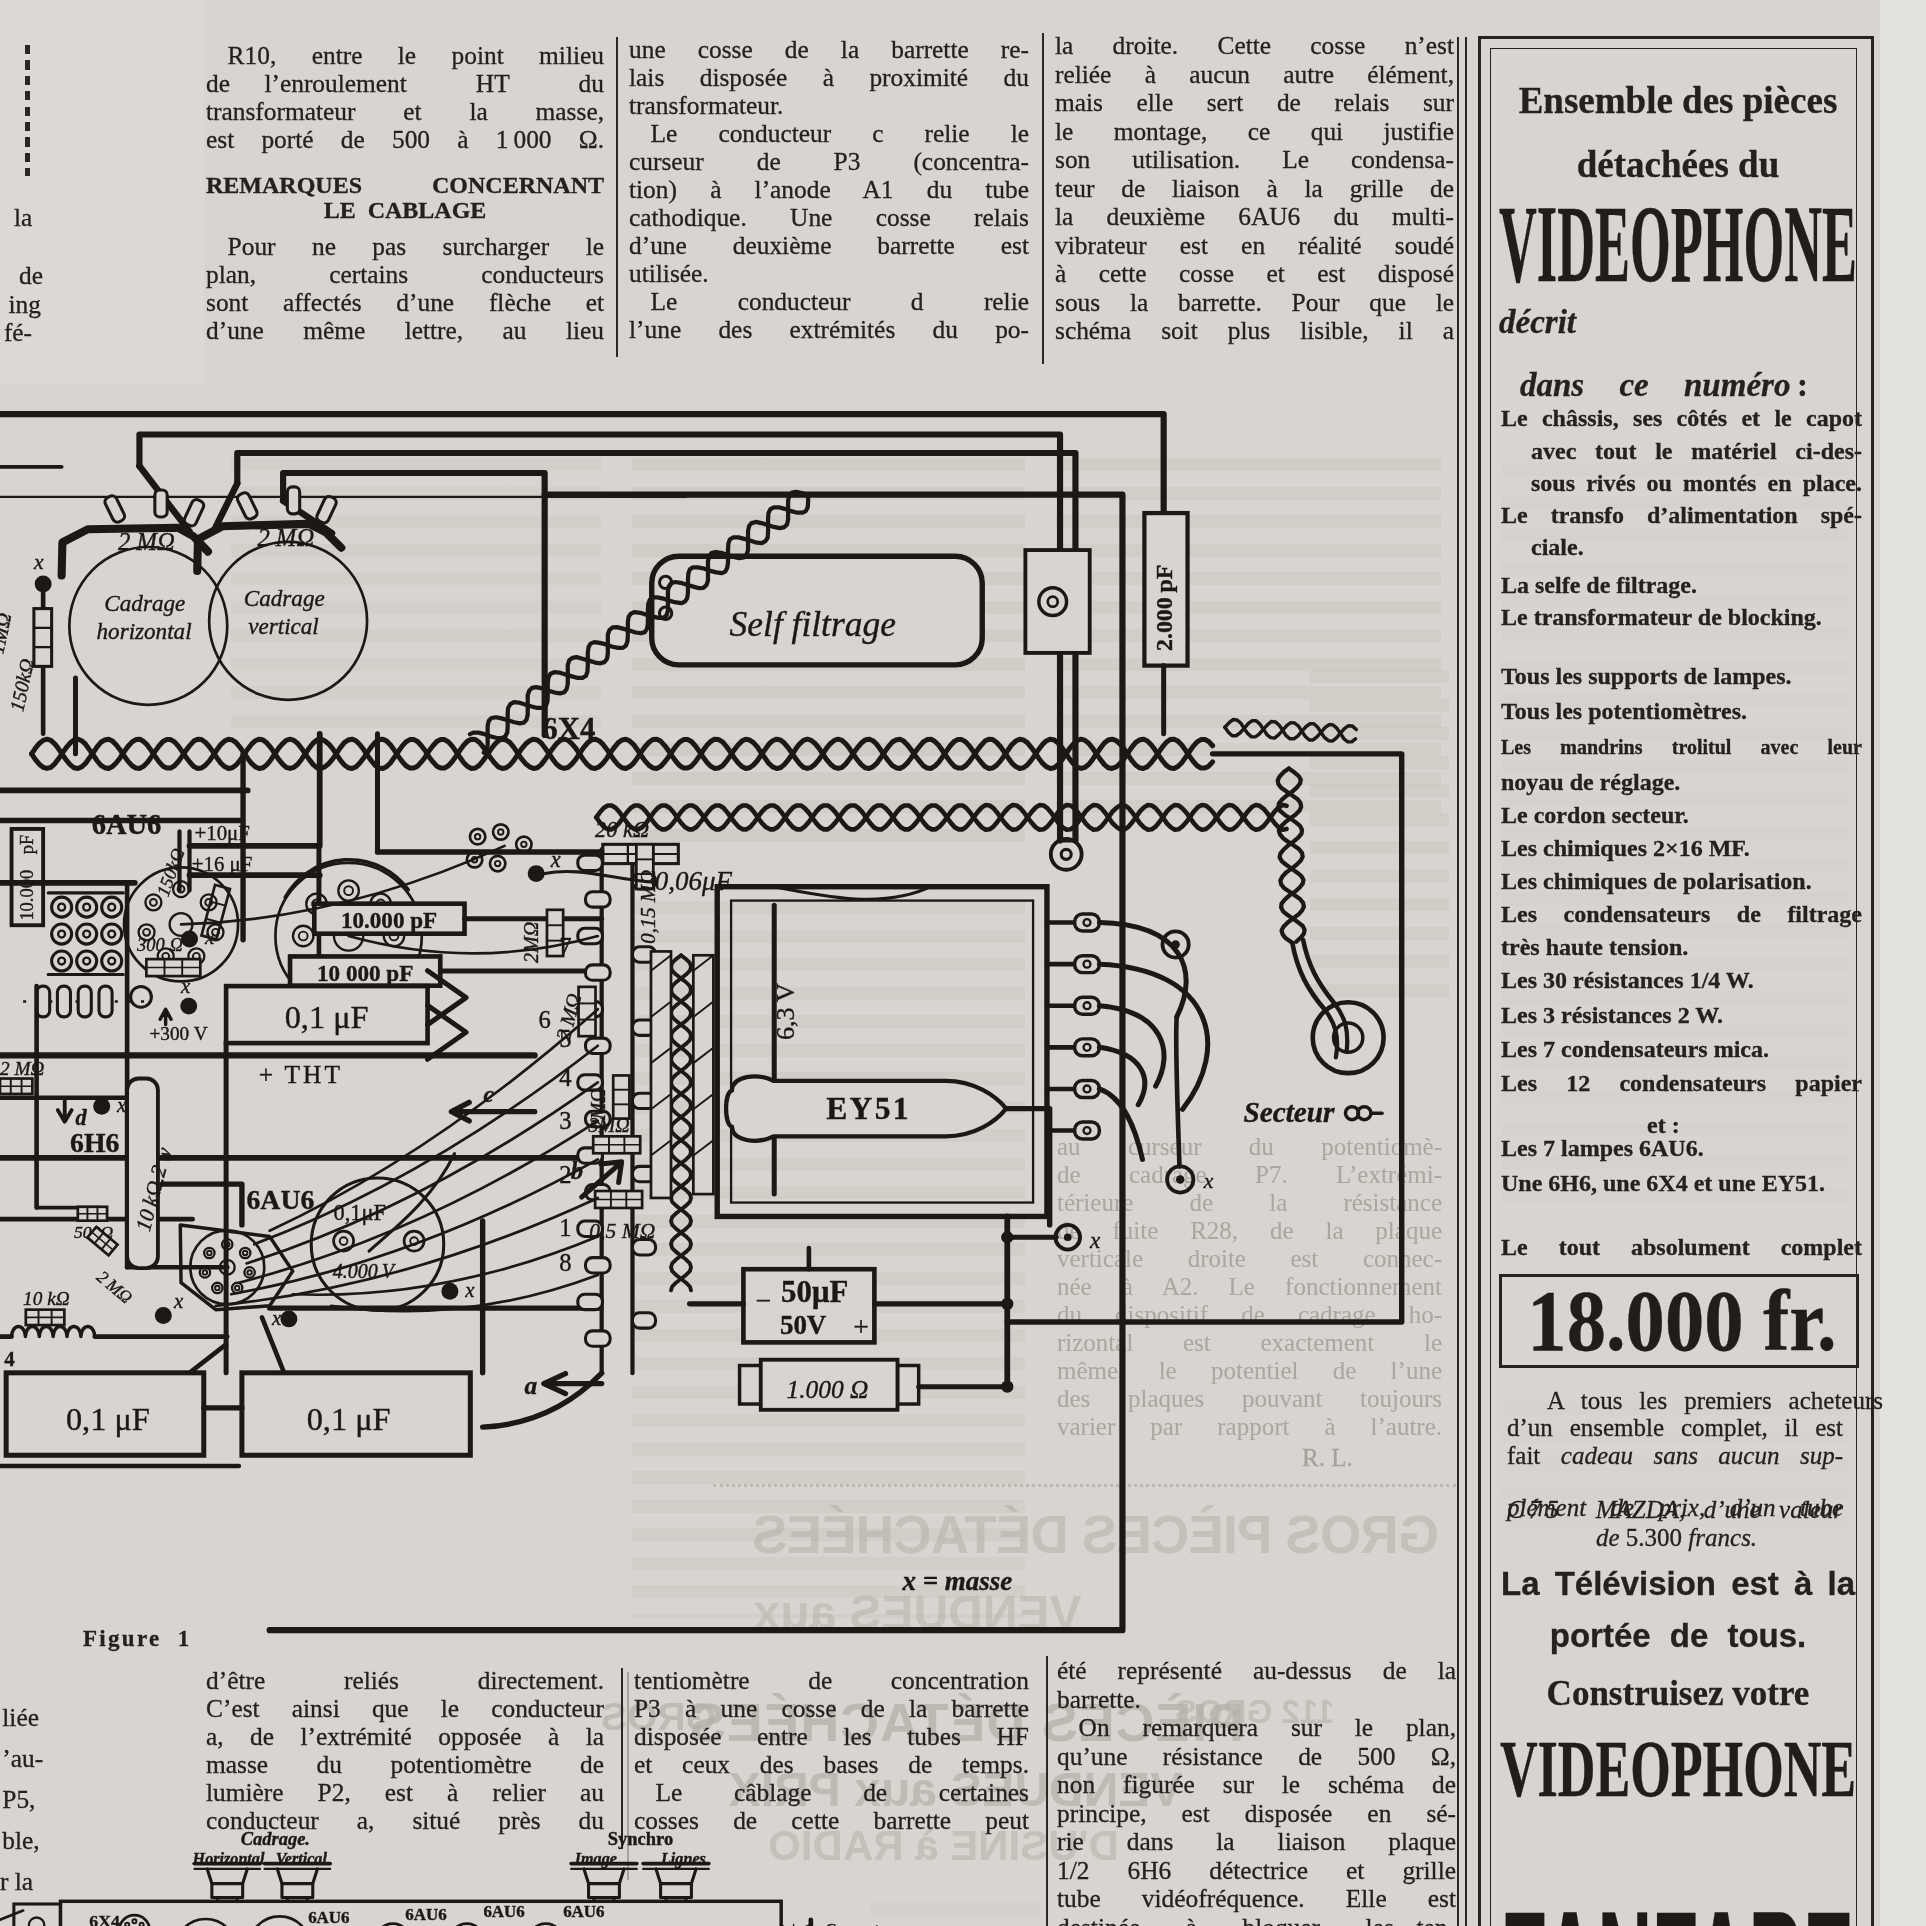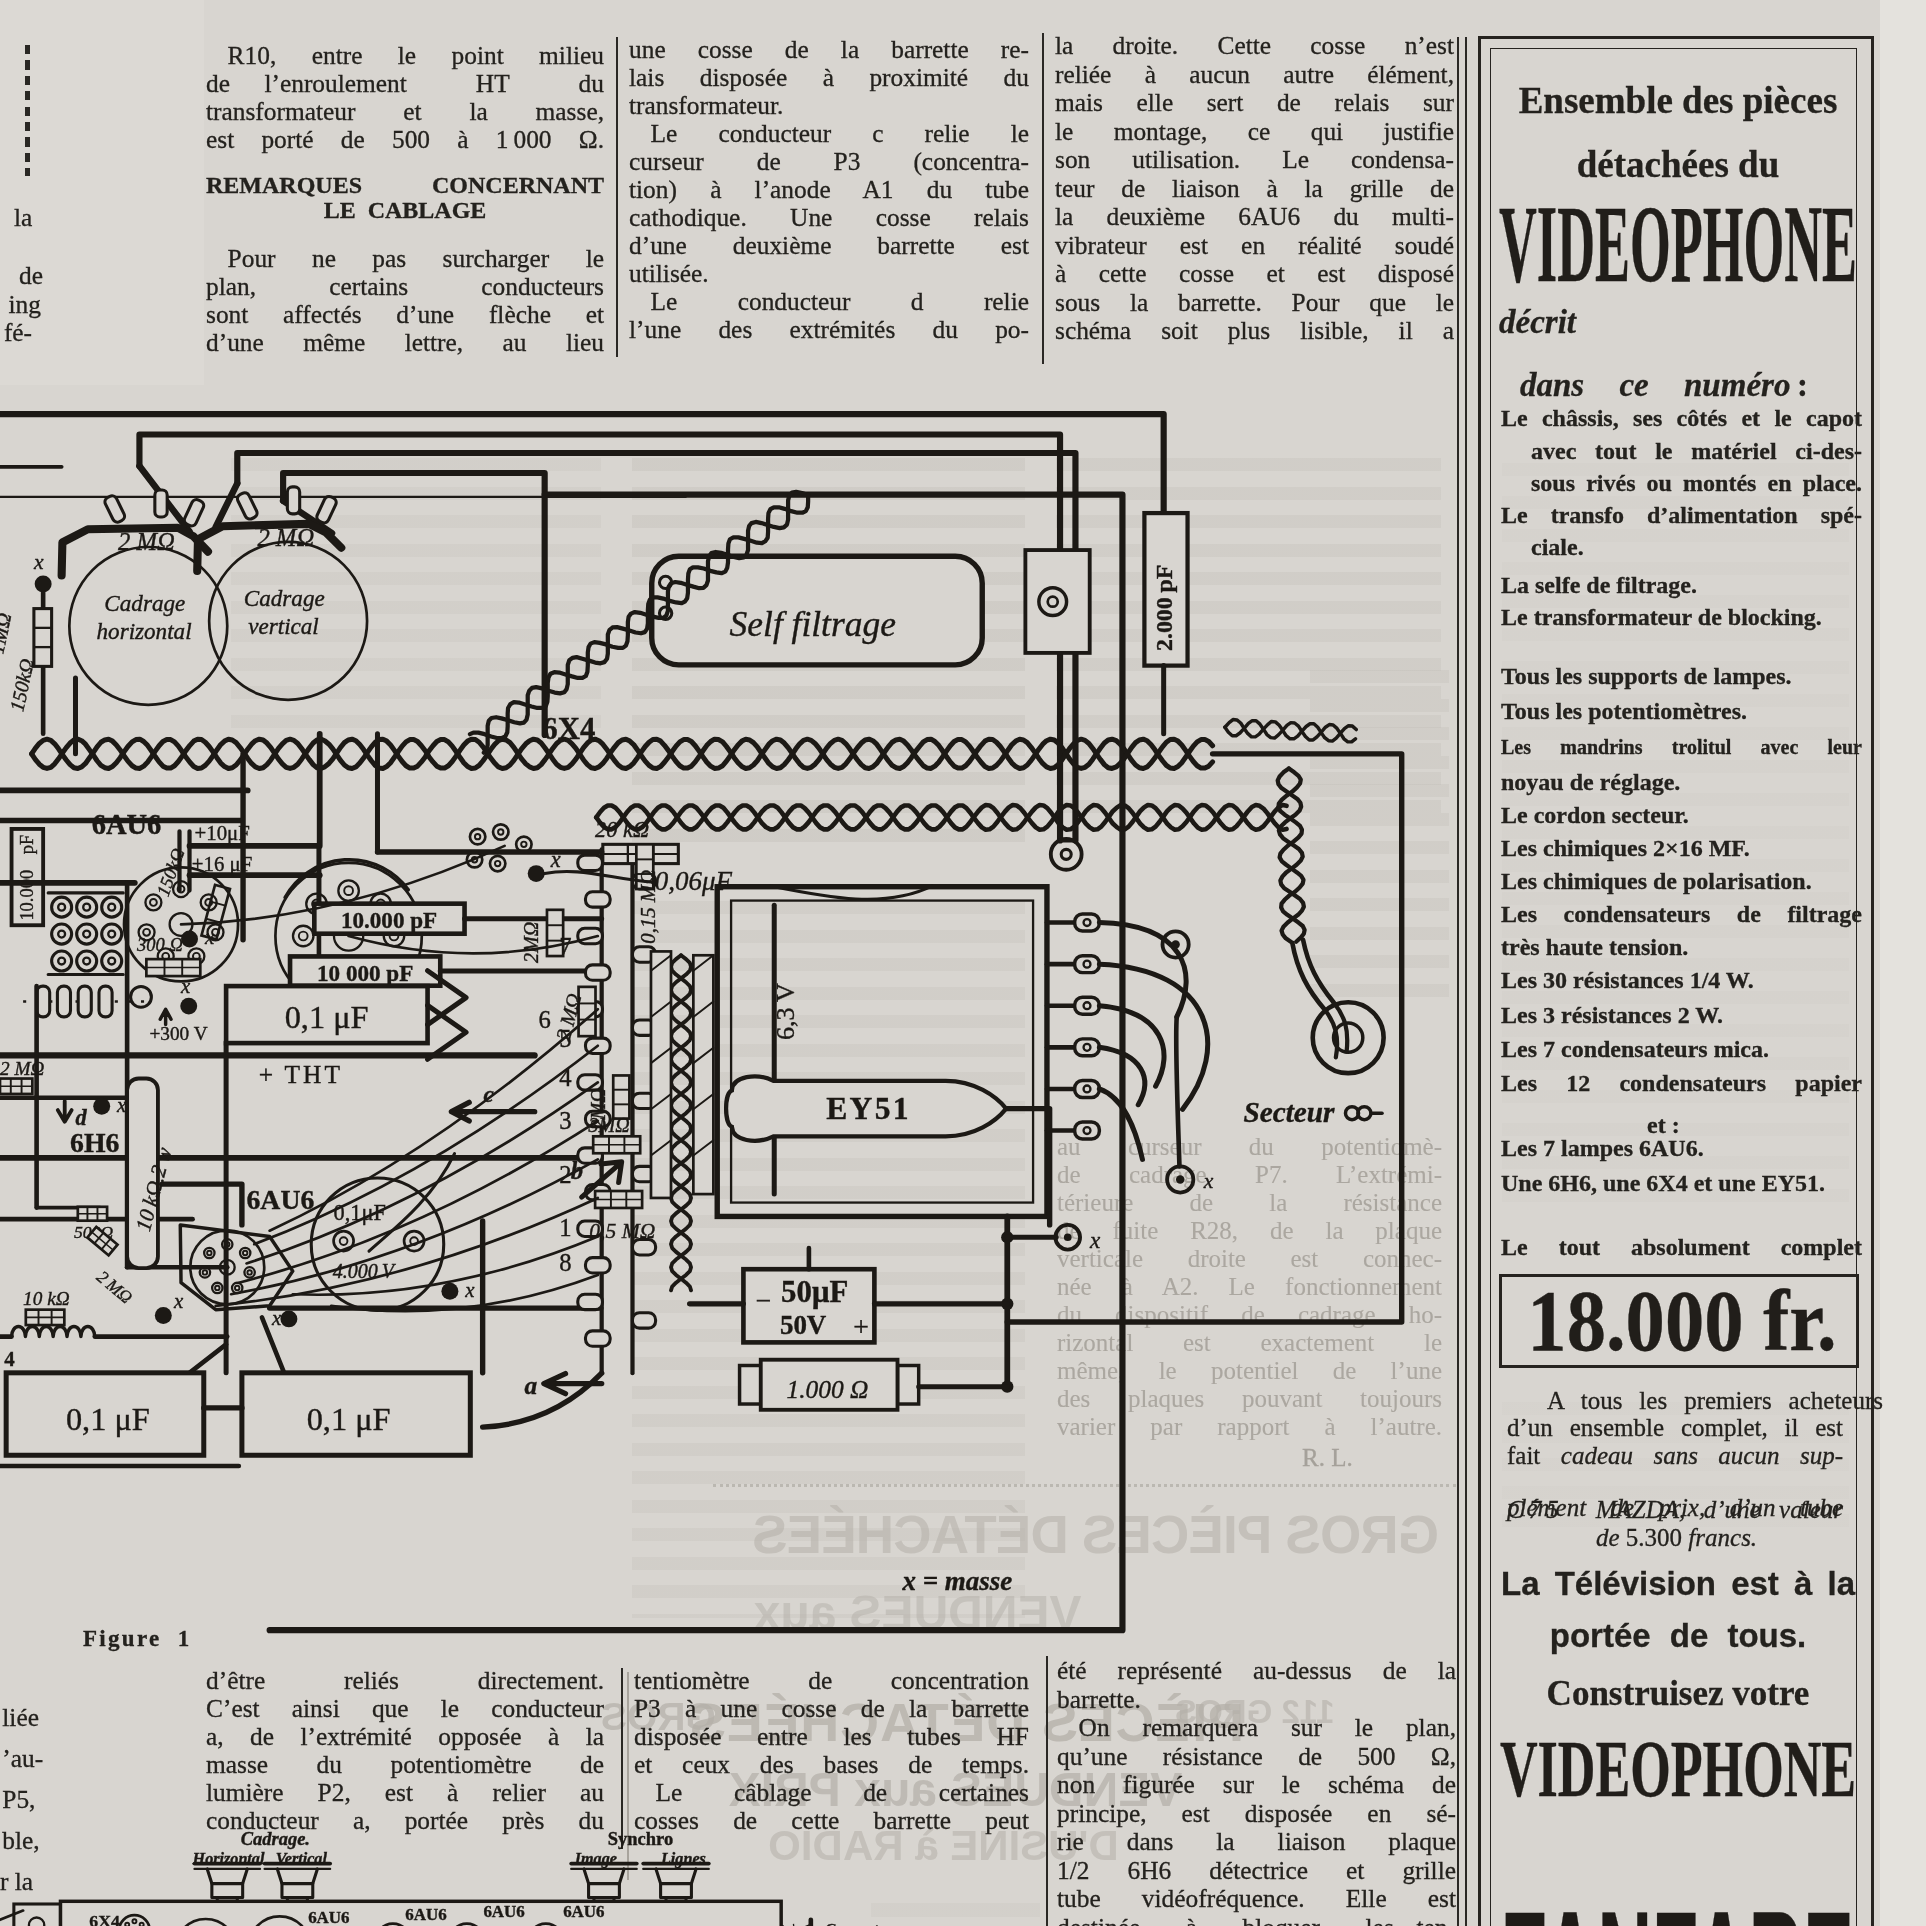--- a/index.html
+++ b/index.html
@@ -69,21 +69,21 @@
 <div class="ln" style="">transformateur et la masse,</div>
 <div class="ln" style="">est porté de 500 à 1 000 Ω.</div>
 </div>
 
 <div class="col" style="left:206px;top:173px;width:398px;--lh:25.4px;font-size:24px;line-height:25.4px;">
 <div class="ln" style="font-weight:bold;">REMARQUES&nbsp;&nbsp;CONCERNANT</div>
 <div class="lnc" style="font-weight:bold;">LE &nbsp;CABLAGE</div>
 </div>
 
 <div class="col" style="left:206px;top:232px;width:398px;--lh:28px;font-size:25.4px;line-height:28px;">
-<div class="ln" style="padding-left:21.6px;margin-top:12px;">Pour ne pas surcharger le</div>
+<div class="ln" style="padding-left:21.6px;">Pour ne pas surcharger le</div>
 <div class="ln" style="">plan, &nbsp;certains &nbsp;conducteurs</div>
 <div class="ln" style="">sont affectés d’une flèche et</div>
 <div class="ln" style="">d’une même lettre, au lieu</div>
 </div>
 
 <div class="col" style="left:629px;top:35px;width:400px;--lh:28px;font-size:25.4px;line-height:28px;">
 <div class="ln" style="">une cosse de la barrette re-</div>
 <div class="ln" style="">lais disposée à proximité du</div>
 <div class="lnl" style="">transformateur.</div>
 <div class="ln" style="padding-left:21.6px;">Le conducteur c relie le</div>
@@ -109,21 +109,21 @@
 <div class="ln" style="">sous la barrette. Pour que le</div>
 <div class="ln" style="">schéma soit plus lisible, il a</div>
 </div>
 
 <div class="col" style="left:206px;top:1666px;width:398px;--lh:28px;font-size:25.4px;line-height:28px;">
 <div class="ln" style="">d’être &nbsp;&nbsp;reliés &nbsp;&nbsp;directement.</div>
 <div class="ln" style="">C’est ainsi que le conducteur</div>
 <div class="ln" style="">a, de l’extrémité opposée à la</div>
 <div class="ln" style="">masse &nbsp;du &nbsp;potentiomètre &nbsp;de</div>
 <div class="ln" style="">lumière P2, est à relier au</div>
-<div class="ln" style="">conducteur a, portée près du</div>
+<div class="ln" style="">conducteur a, situé près du</div>
 </div>
 
 <div class="col" style="left:634px;top:1666px;width:395px;--lh:28px;font-size:25.4px;line-height:28px;">
 <div class="ln" style="">tentiomètre de concentration</div>
 <div class="ln" style="">P3 à une cosse de la barrette</div>
 <div class="ln" style="">disposée entre les tubes HF</div>
 <div class="ln" style="">et ceux des bases de temps.</div>
 <div class="ln" style="padding-left:21.6px;">Le &nbsp;câblage &nbsp;de &nbsp;certaines</div>
 <div class="ln" style="">cosses de cette barrette peut</div>
 </div>

